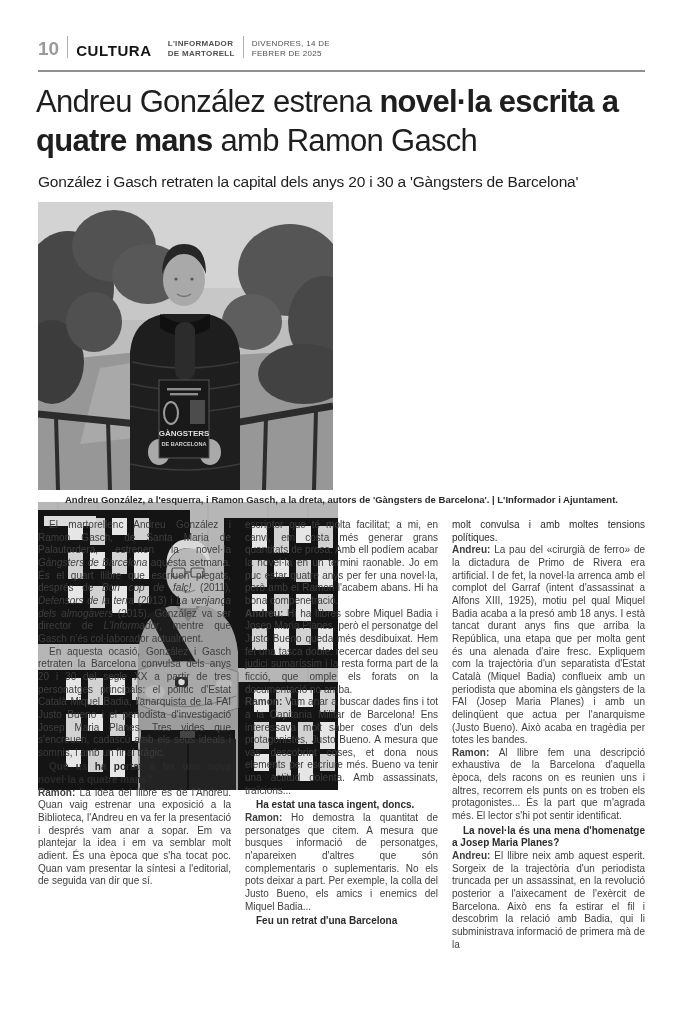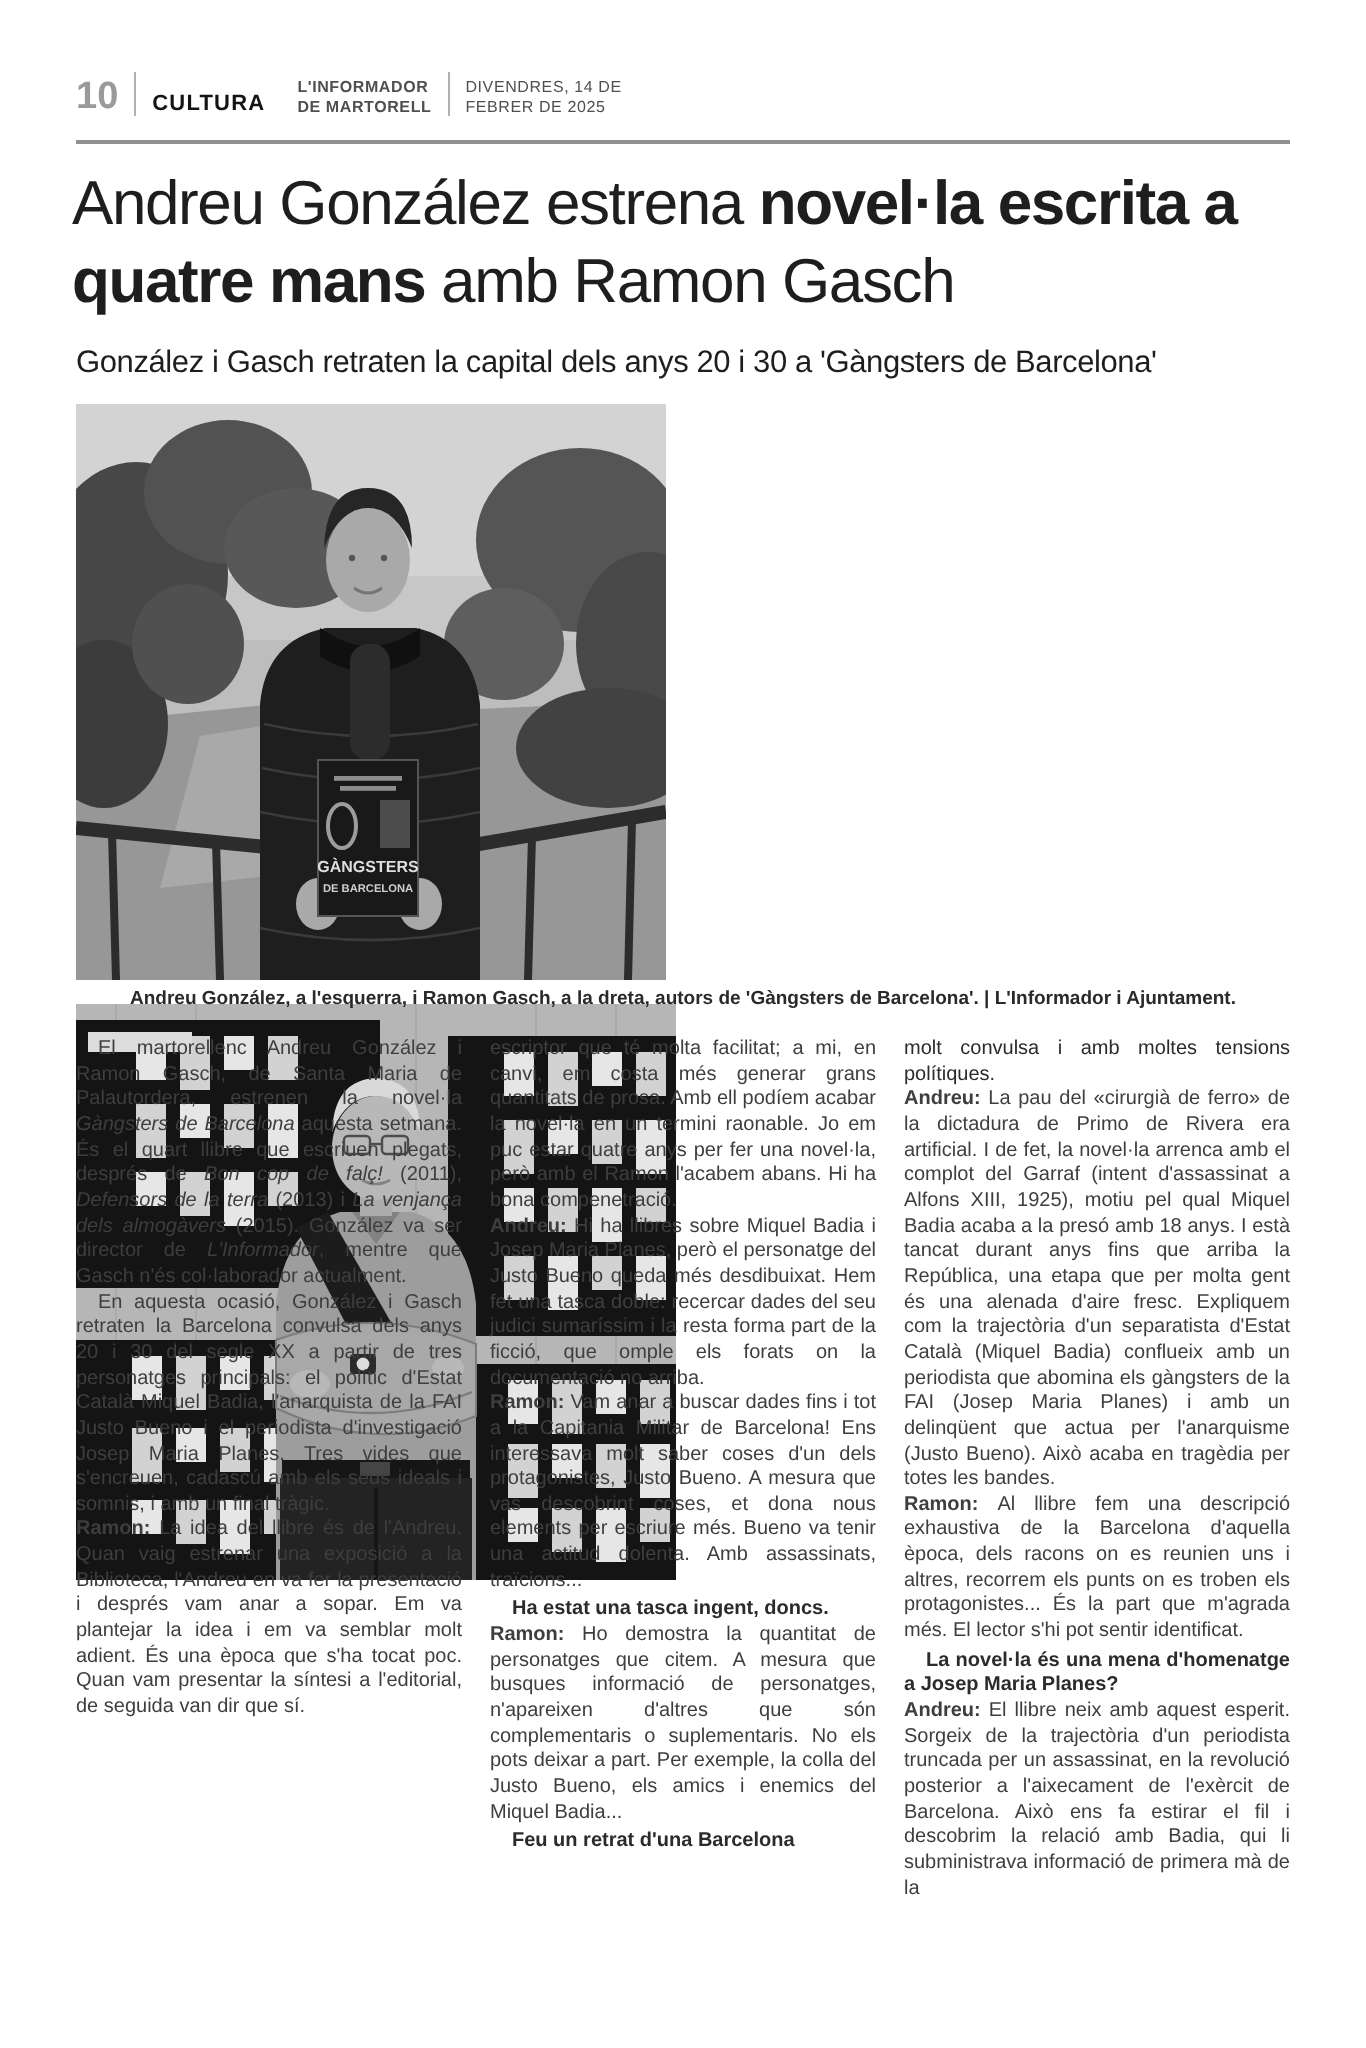--- a/index.html
+++ b/index.html
@@ -2,21 +2,21 @@
 <html lang="ca"><head>
 <meta charset="utf-8">
 <style>
   html,body{margin:0;padding:0;background:#e9e9e9;}
   .page{position:relative;width:683px;height:1024px;background:#ffffff;margin:0 auto;
         font-family:"Liberation Sans",sans-serif;overflow:hidden;}
   
   .hdr{position:absolute;left:38px;top:36px;width:607px;display:flex;align-items:flex-end;}
   .pagenum{font-size:19px;font-weight:700;color:#9a9a9a;line-height:1;}
   .vdiv{width:1px;height:22px;background:#b0b0b0;margin:0 8px;}
-  .section{font-size:11px;font-weight:700;color:#141414;letter-spacing:.6px;line-height:1;}
+  .section{font-size:15px;font-weight:700;color:#141414;letter-spacing:.6px;line-height:1;}
   .twoline{font-size:8px;line-height:9.5px;color:#4f4f4f;letter-spacing:.3px;}
   .twoline.bold{font-weight:700;}
   .mast{margin-left:16px;}
   .rule{position:absolute;left:38px;top:70px;width:607px;height:2px;}
   
   h1.headline{position:absolute;left:36px;top:82px;width:612px;margin:0;
       font-size:31px;line-height:39px;font-weight:400;letter-spacing:-.7px;color:#1e1e1e;}
   h1.headline .b{font-weight:700;}
   .subhead{position:absolute;left:38px;top:172px;width:607px;font-size:15.5px;
       line-height:20px;color:#1e1e1e;letter-spacing:-.2px;}
@@ -222,20 +222,21 @@
     </svg>
 
   </div>
 
   <div class="caption">Andreu González, a l'esquerra, i Ramon Gasch, a la dreta, autors de 'Gàngsters de Barcelona'. | L'Informador i Ajuntament.</div>
 
   <div class="cols">
     <div class="col">
         <p class="intro"><span>El martorellenc Andreu González i Ramon Gasch, de Santa Maria de Palautordera, estrenen la novel·la </span><span class="i">Gàngsters de Barcelona</span><span> aquesta setmana. És el quart llibre que escriuen plegats, després de </span><span class="i">Bon cop de falç!</span><span> (2011), </span><span class="i">Defensors de la terra</span><span> (2013) i </span><span class="i">La venjança dels almogàvers</span><span> (2015). González va ser director de </span><span class="i">L'Informador</span><span>, mentre que Gasch n'és col·laborador actualment.</span></p>
         <p class="intro"><span>En aquesta ocasió, González i Gasch retraten la Barcelona convulsa dels anys 20 i 30 del segle XX a partir de tres personatges principals: el polític d'Estat Català Miquel Badia, l'anarquista de la FAI Justo Bueno i el periodista d'investigació Josep Maria Planes. Tres vides que s'encreuen, cadascú amb els seus ideals i somnis, i amb un final tràgic.</span></p>
+        <p class="question"><span>Què us ha portat a fer una nova novel·la a quatre mans?</span></p>
         <p class="answer"><span class="b">Ramon: </span><span>La idea del llibre és de l'Andreu. Quan vaig estrenar una exposició a la Biblioteca, l'Andreu en va fer la presentació i després vam anar a sopar. Em va plantejar la idea i em va semblar molt adient. És una època que s'ha tocat poc. Quan vam presentar la síntesi a l'editorial, de seguida van dir que sí.</span></p>
       </div>
     <div class="col">
         <p class="answer"><span>escriptor que té molta facilitat; a mi, en canvi, em costa més generar grans quantitats de prosa. Amb ell podíem acabar la novel·la en un termini raonable. Jo em puc estar quatre anys per fer una novel·la, però amb el Ramon l'acabem abans. Hi ha bona compenetració.</span></p>
         <p class="answer"><span class="b">Andreu: </span><span>Hi ha llibres sobre Miquel Badia i Josep Maria Planes, però el personatge del Justo Bueno queda més desdibuixat. Hem fet una tasca doble: recercar dades del seu judici sumaríssim i la resta forma part de la ficció, que omple els forats on la documentació no arriba.</span></p>
         <p class="answer"><span class="b">Ramon: </span><span>Vam anar a buscar dades fins i tot a la Capitania Militar de Barcelona! Ens interessava molt saber coses d'un dels protagonistes, Justo Bueno. A mesura que vas descobrint coses, et dona nous elements per escriure més. Bueno va tenir una actitud dolenta. Amb assassinats, traïcions...</span></p>
         <p class="question"><span>Ha estat una tasca ingent, doncs.</span></p>
         <p class="answer"><span class="b">Ramon: </span><span>Ho demostra la quantitat de personatges que citem. A mesura que busques informació de personatges, n'apareixen d'altres que són complementaris o suplementaris. No els pots deixar a part. Per exemple, la colla del Justo Bueno, els amics i enemics del Miquel Badia...</span></p>
         <p class="question"><span>Feu un retrat d'una Barcelona</span></p>
       </div>

